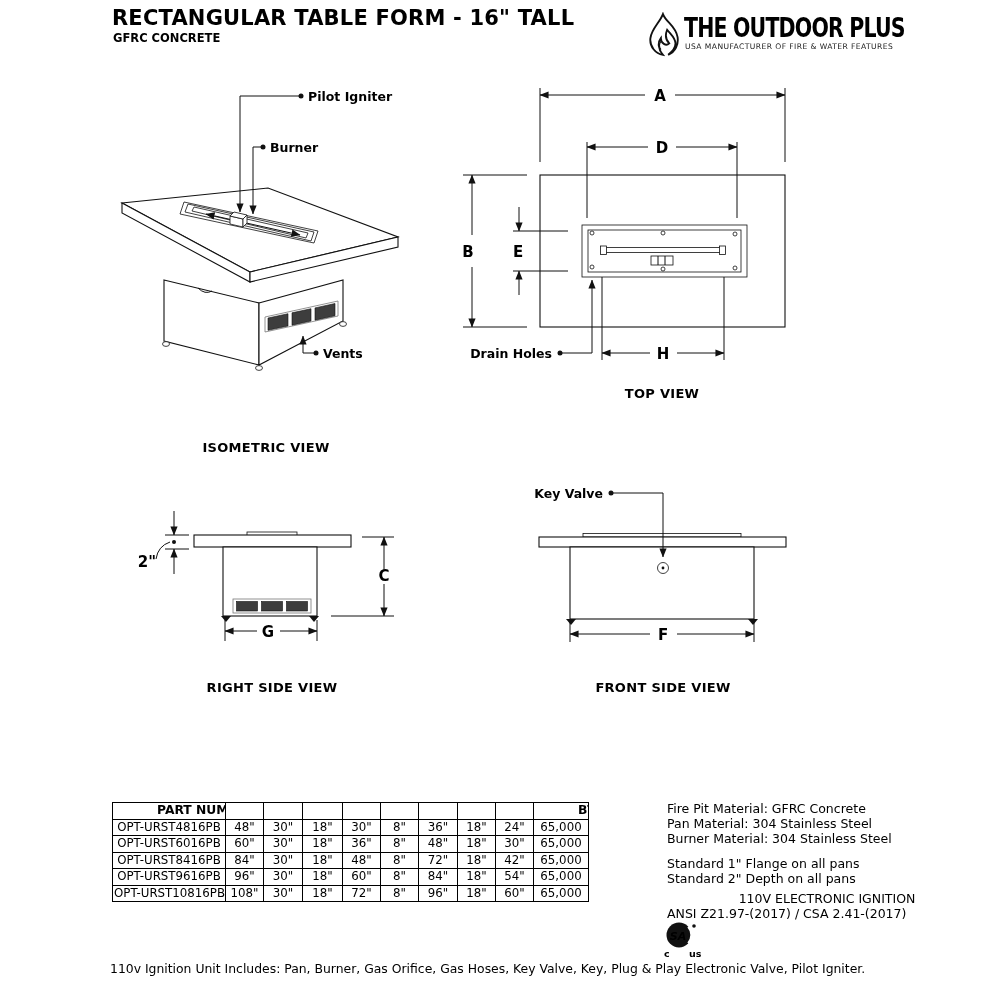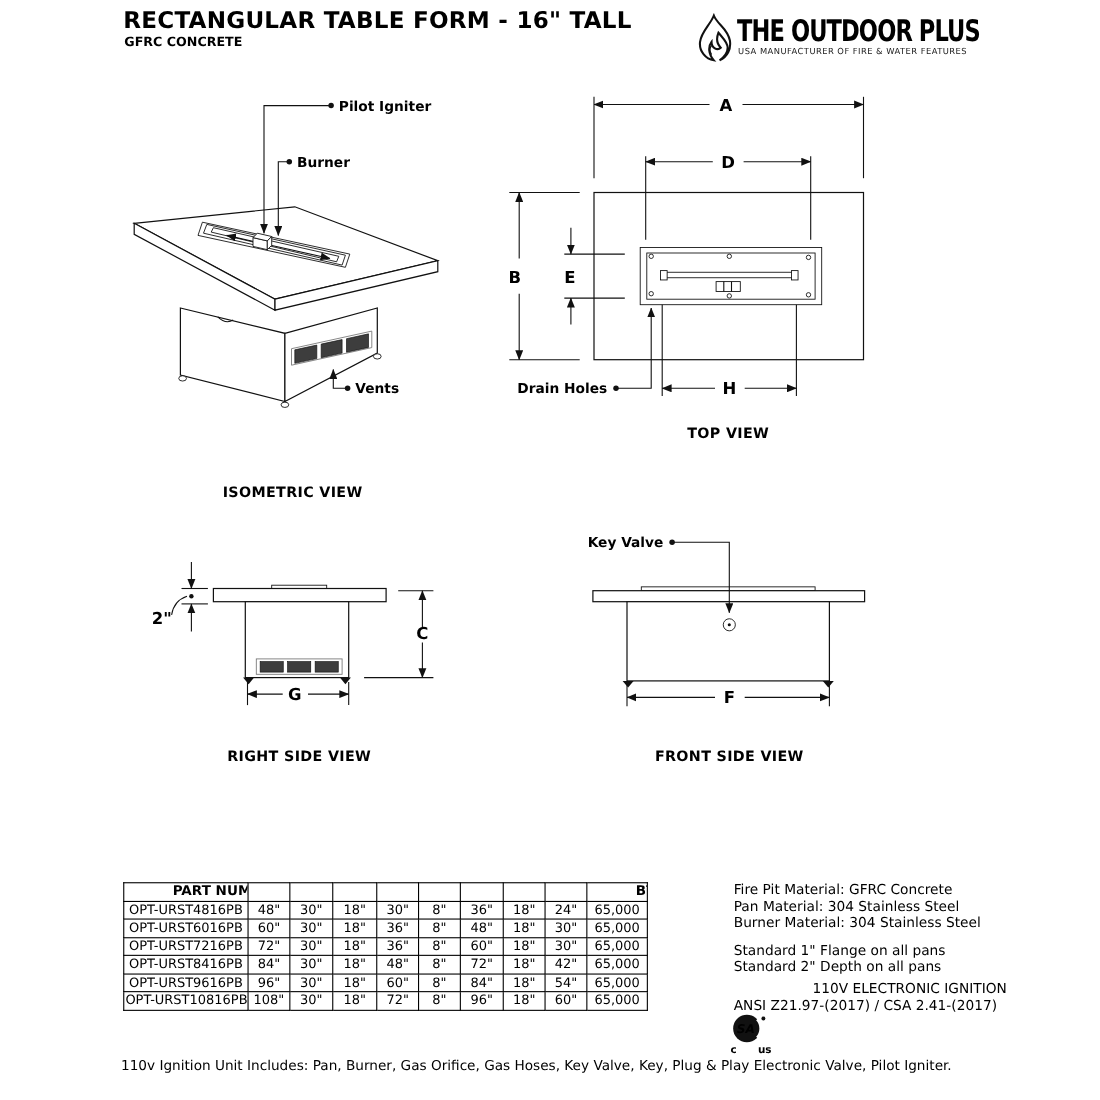--- a/index.html
+++ b/index.html
@@ -4,21 +4,21 @@
 <style>
   html,body{margin:0;padding:0;}
   body{
     width:1000px;height:1000px;position:relative;background:#fff;color:#000;
     font-family:"DejaVu Sans","Liberation Sans",sans-serif;overflow:hidden;
   }
   .abs{position:absolute;}
   
   .page-title{left:112px;top:6px;font-size:21px;font-weight:bold;letter-spacing:.2px;margin:0;}
   .page-subtitle{left:113px;top:31px;font-size:11.5px;font-weight:bold;}
-  .logo{left:632px;top:12px;width:250px;height:46px;}
+  .logo{left:646px;top:12px;width:250px;height:46px;}
   .logo-text{position:absolute;left:38px;top:0;width:210px;height:46px;}
   .logo-name{position:absolute;left:0;top:0;font-weight:bold;font-size:25px;letter-spacing:-1px;
     white-space:nowrap;transform:scale(.82,1.08);transform-origin:left top;}
   .logo-tagline{position:absolute;left:1px;top:30px;font-size:7.6px;letter-spacing:.42px;color:#222;white-space:nowrap;}
   
   svg.sheet{left:0;top:0;}
   .s{fill:#fff;stroke:#111;stroke-width:1.1;}
   .s2{fill:#fff;stroke:#111;stroke-width:.8;}
   .ln{stroke:#111;stroke-width:1;fill:none;}
   .gray{stroke:#777;}
@@ -304,32 +304,20 @@
         <td>30"</td>
         <td>18"</td>
         <td>36"</td>
         <td>8"</td>
         <td>48"</td>
         <td>18"</td>
         <td>30"</td>
         <td>65,000</td>
       </tr>
       <tr>
-        <td>OPT-URST7216PB</td>
-        <td>72"</td>
-        <td>30"</td>
-        <td>18"</td>
-        <td>36"</td>
-        <td>8"</td>
-        <td>60"</td>
-        <td>18"</td>
-        <td>30"</td>
-        <td>65,000</td>
-      </tr>
-      <tr>
         <td>OPT-URST8416PB</td>
         <td>84"</td>
         <td>30"</td>
         <td>18"</td>
         <td>48"</td>
         <td>8"</td>
         <td>72"</td>
         <td>18"</td>
         <td>42"</td>
         <td>65,000</td>

